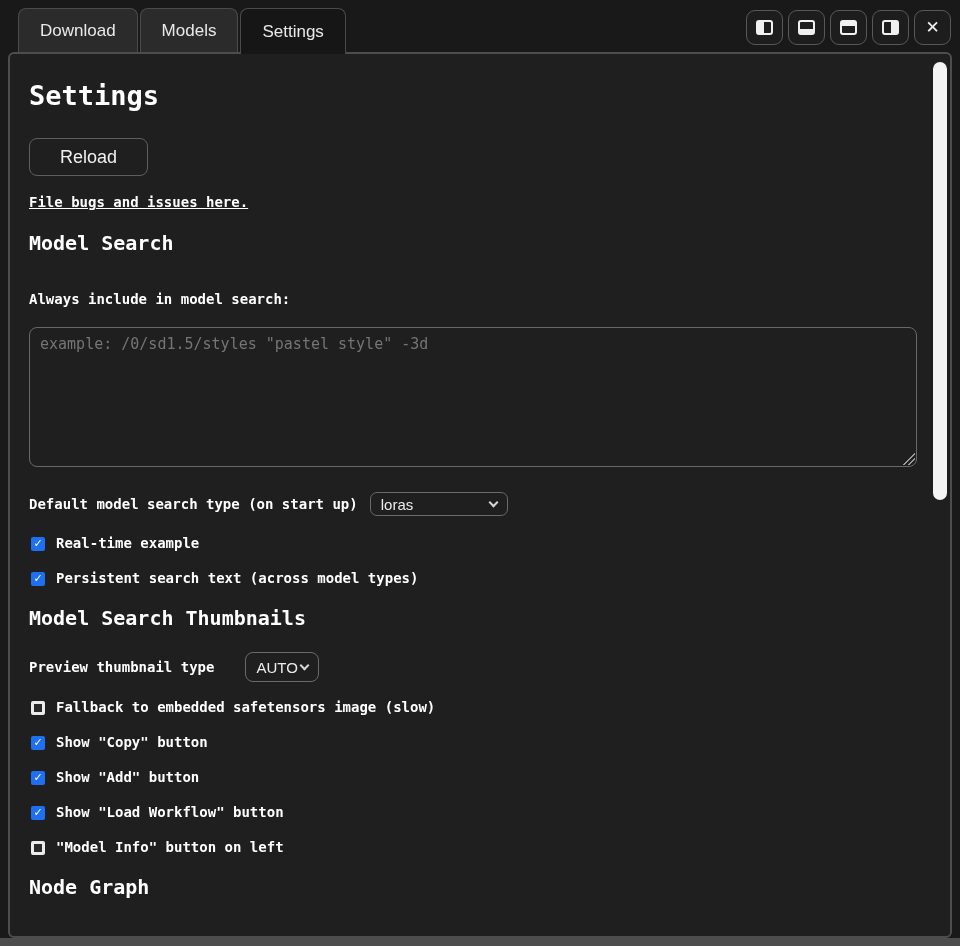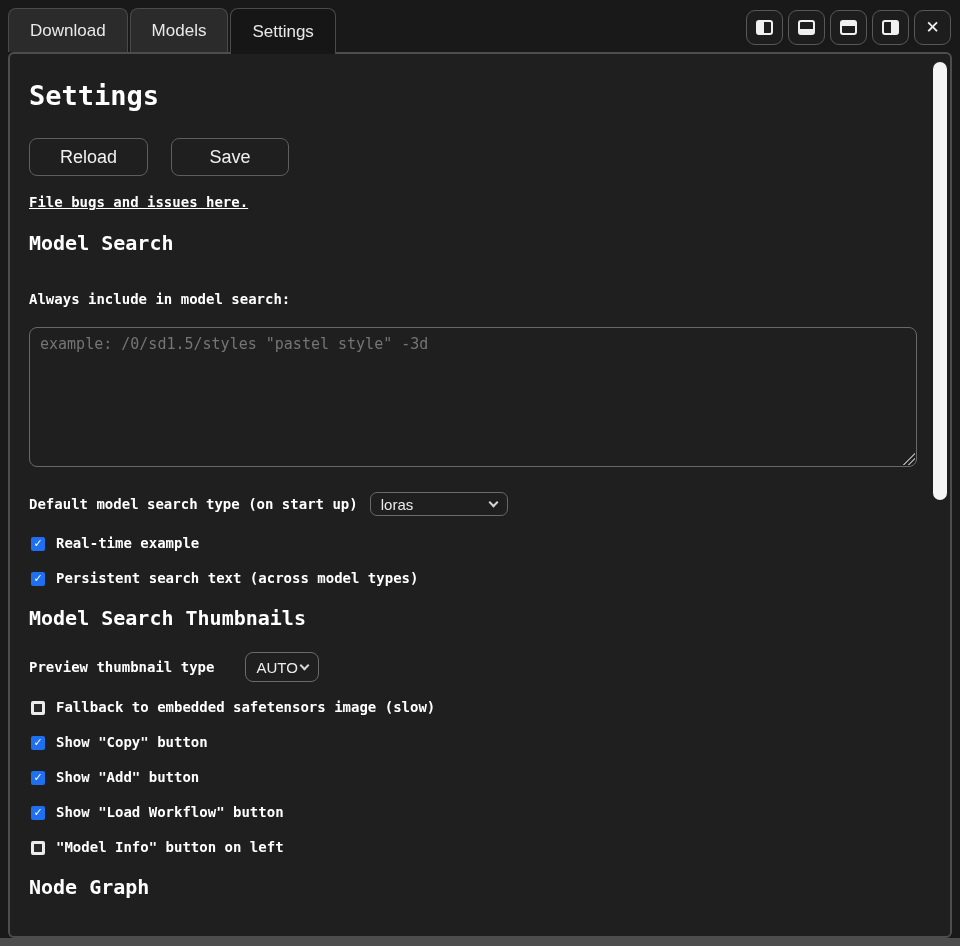--- a/index.html
+++ b/index.html
@@ -7,21 +7,21 @@
   body {
     background:#191919;
     overflow:hidden;
     position:relative;
     font-family:"Liberation Sans", sans-serif;
   }
 
   
   .topbar {
     position:absolute; top:0; left:0; right:0; height:52px;
-    display:flex; align-items:flex-end; padding-left:8px;
+    display:flex; align-items:flex-end; padding-left:18px;
     z-index:2;
   }
   .tab {
     height:44px; display:flex; align-items:center;
     padding:0 21px; margin-right:2px;
     background:#2b2b2b;
     border:1px solid #4a4a4a; border-bottom:none;
     border-radius:8px 8px 0 0;
     font-size:17px; color:#e9e9e9;
     cursor:default;
@@ -64,21 +64,21 @@
   .content {
     position:absolute; top:2px; left:19px; right:30px; bottom:0;
     padding-top:24px;
     color:#ffffff;
     font-family:"DejaVu Sans Mono","Liberation Mono",monospace;
   }
 
   .page-title {
     font-size:27px; font-weight:bold; line-height:32px; color:#fff;
   }
-  .btn-row { margin-top:26px; display:flex; gap:23px; }
+  .btn-row { margin-top:26px; display:flex; gap:9px; }
   .btn {
     height:38px; background:transparent;
     border:1px solid #5e5e5e; border-radius:8px;
     color:#f0f0f0; font-size:18px;
     font-family:"Liberation Sans",sans-serif;
     display:flex; align-items:center; justify-content:center;
   }
   .btn-reload { width:119px; }
   .btn-save   { width:118px; }
 
@@ -187,21 +187,20 @@
   </div>
 </div>
 
 <div class="panel">
   <div class="content">
 
     <div class="page-title">Settings</div>
 
     <div class="btn-row">
       <button class="btn btn-reload">Reload</button>
-      <button class="btn btn-save">Save</button>
     </div>
 
     <a class="issues-link">File bugs and issues here.</a>
 
     
     <div class="h2 h2-ms">Model Search</div>
 
     <div class="field-label">Always include in model search:</div>
 
     <div class="textarea-wrap">

